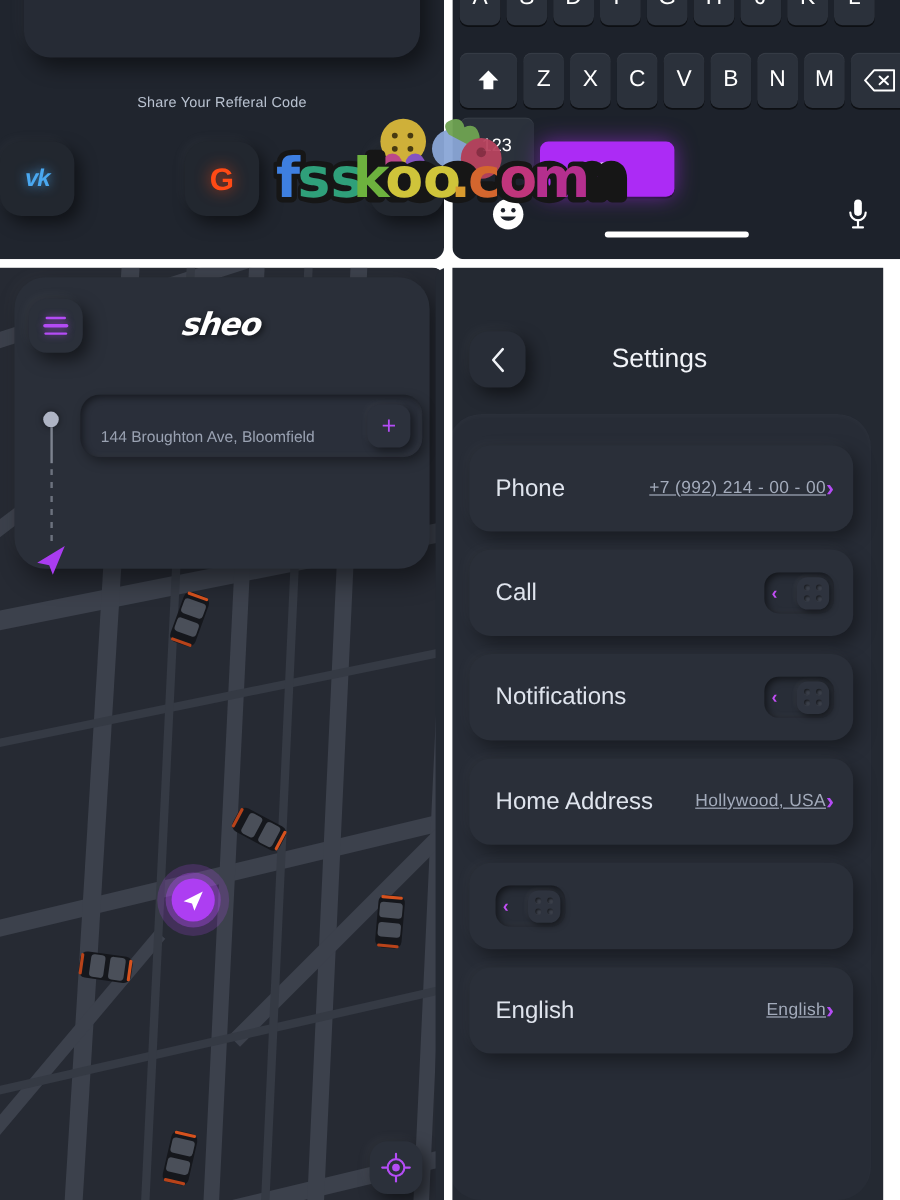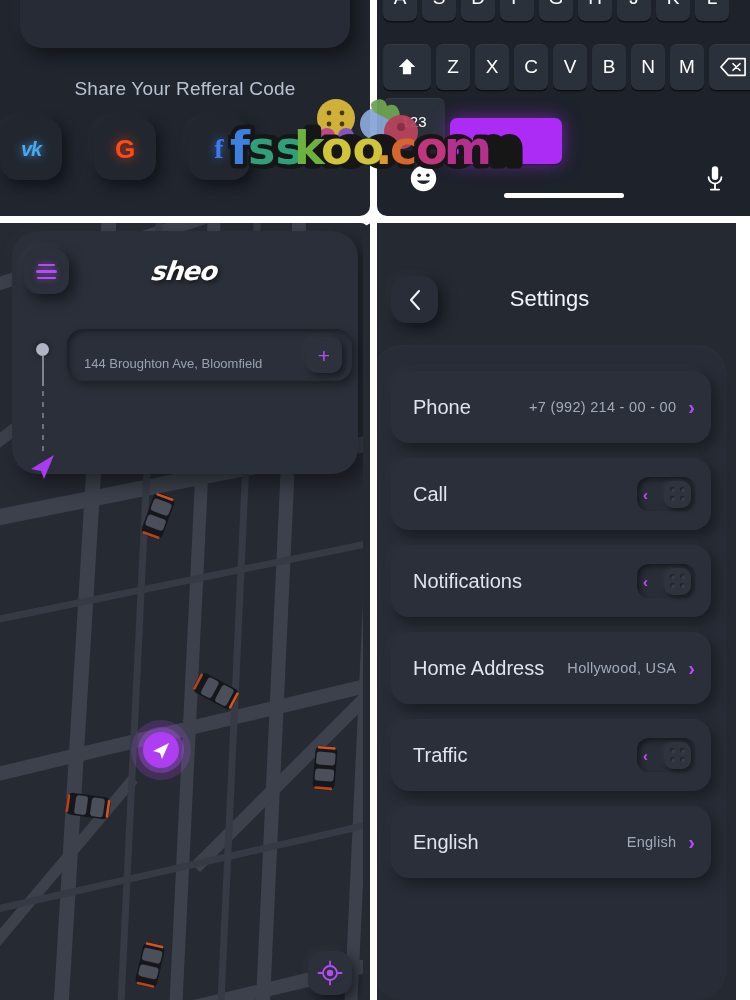--- a/index.html
+++ b/index.html
@@ -19,24 +19,24 @@
   #p-settings { left: 363px; top: 223px; width: 373px; height: 969px; border-top-left-radius: 10px; }
 
   
   .ref-card {
     position: absolute; left: 20px; top: -92px; width: 330px; height: 140px;
     background: #262b35; border-radius: 22px;
     box-shadow: 6px 8px 16px rgba(0,0,0,.45), -5px -5px 14px rgba(255,255,255,.030);
   }
   .share-title {
     position: absolute; left: 0; top: 78px; width: 100%; text-align: center;
-    color: #b9c2d0; font-size: 19px; letter-spacing: .2px;
+    color: #b9c2d0; font-size: 12px; letter-spacing: .2px;
   }
   .social-row { position: absolute; left: 0; top: 118px; width: 100%;
-                display: flex; justify-content: flex-start; gap: 32px; }
+                display: flex; justify-content: space-between; gap: 32px; }
   .social-btn {
     width: 62px; height: 62px; border-radius: 18px; background: #22272f;
     box-shadow: 5px 6px 13px rgba(0,0,0,.50), -4px -4px 11px rgba(255,255,255,.030);
     display: flex; align-items: center; justify-content: center;
   }
   .vk-glyph { font-size: 20px; font-weight: bold; color: #4aa8f0; font-style: italic;
               text-shadow: 0 0 10px rgba(74,168,240,.8); letter-spacing: -1px; }
   .g-glyph  { font-size: 26px; font-weight: bold; color: #ff4a15;
               text-shadow: 0 0 12px rgba(255,74,21,.75); }
   .f-glyph  { font-size: 28px; font-weight: bold; color: #3b7bf2; font-family: "Liberation Serif", serif;
@@ -151,21 +151,21 @@
     background: #272c36; border-radius: 28px;
     box-shadow: inset 0 2px 6px rgba(255,255,255,.025);
   }
   .set-row {
     position: absolute; left: 18px; width: 320px; height: 72px;
     background: #2a2f39; border-radius: 18px;
     box-shadow: 5px 6px 14px rgba(0,0,0,.38), -4px -4px 12px rgba(255,255,255,.026);
     display: flex; align-items: center; padding: 0 16px 0 22px;
   }
   .set-label { color: #dfe4ed; font-size: 20px; flex: 1; }
-  .set-value { color: #a3abbb; font-size: 14.5px; margin-right: 12px; letter-spacing: .3px; }
+  .set-value { color: #a3abbb; font-size: 14.5px; margin-right: 0; letter-spacing: .3px; text-decoration: underline; }
   .chev-right { color: #b44cf5; font-size: 20px; line-height: 1; font-weight: bold; }
   .toggle {
     width: 58px; height: 34px; border-radius: 12px; background: #282d37;
     box-shadow: inset 2px 2px 6px rgba(0,0,0,.55), inset -2px -2px 6px rgba(255,255,255,.04);
     display: flex; align-items: center; justify-content: space-between; padding: 0 4px 0 6px;
   }
   .toggle-chev { color: #c24ef5; font-size: 15px; font-weight: bold; line-height: 1; }
   .toggle-knob {
     width: 27px; height: 27px; border-radius: 9px; background: #2e333e;
     box-shadow: 2px 2px 5px rgba(0,0,0,.5), -1.5px -1.5px 4px rgba(255,255,255,.05);
@@ -402,21 +402,20 @@
         </span>
       </div>
 
       <div class="set-row" style="top:287px">
         <span class="set-label">Home Address</span>
         <span class="set-value">Hollywood, USA</span>
         <span class="chev-right">›</span>
       </div>
 
       <div class="set-row" style="top:374px">
-        <span class="set-label">Traffic</span>
         <span class="toggle">
           <span class="toggle-chev">‹</span>
           <span class="toggle-knob">
             <i class="knob-dot"></i>
               <i class="knob-dot"></i>
               <i class="knob-dot"></i>
               <i class="knob-dot"></i>
           </span>
         </span>
       </div>

